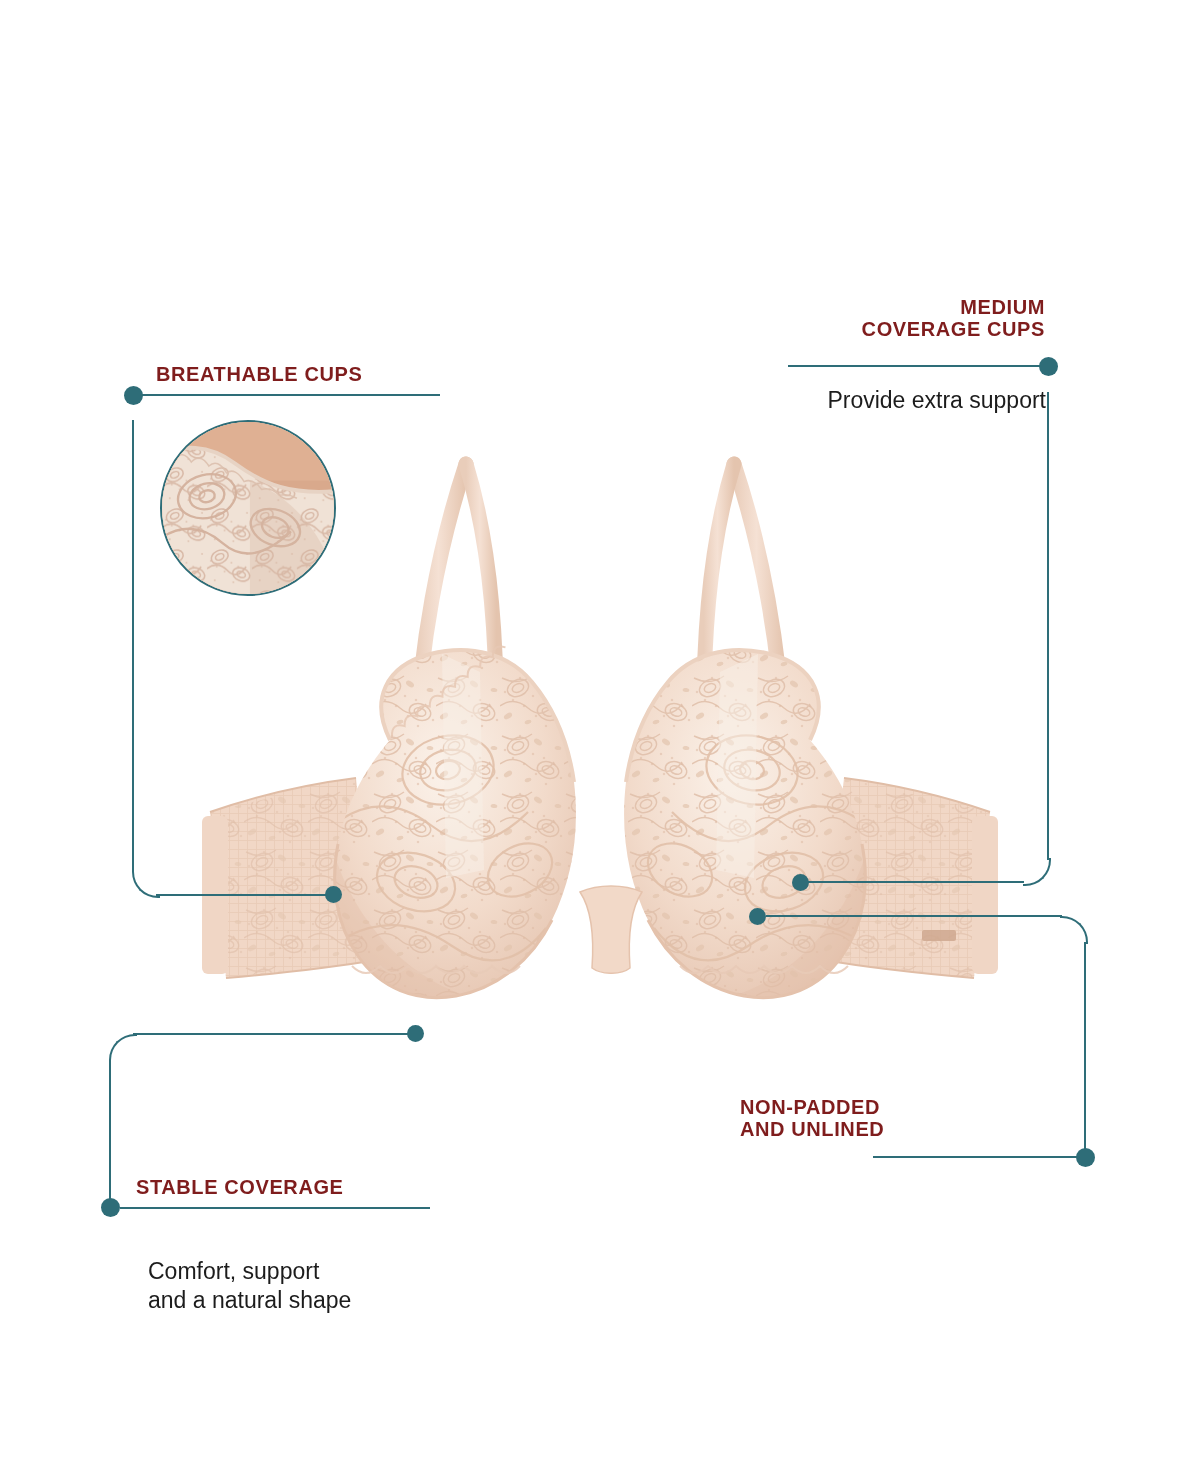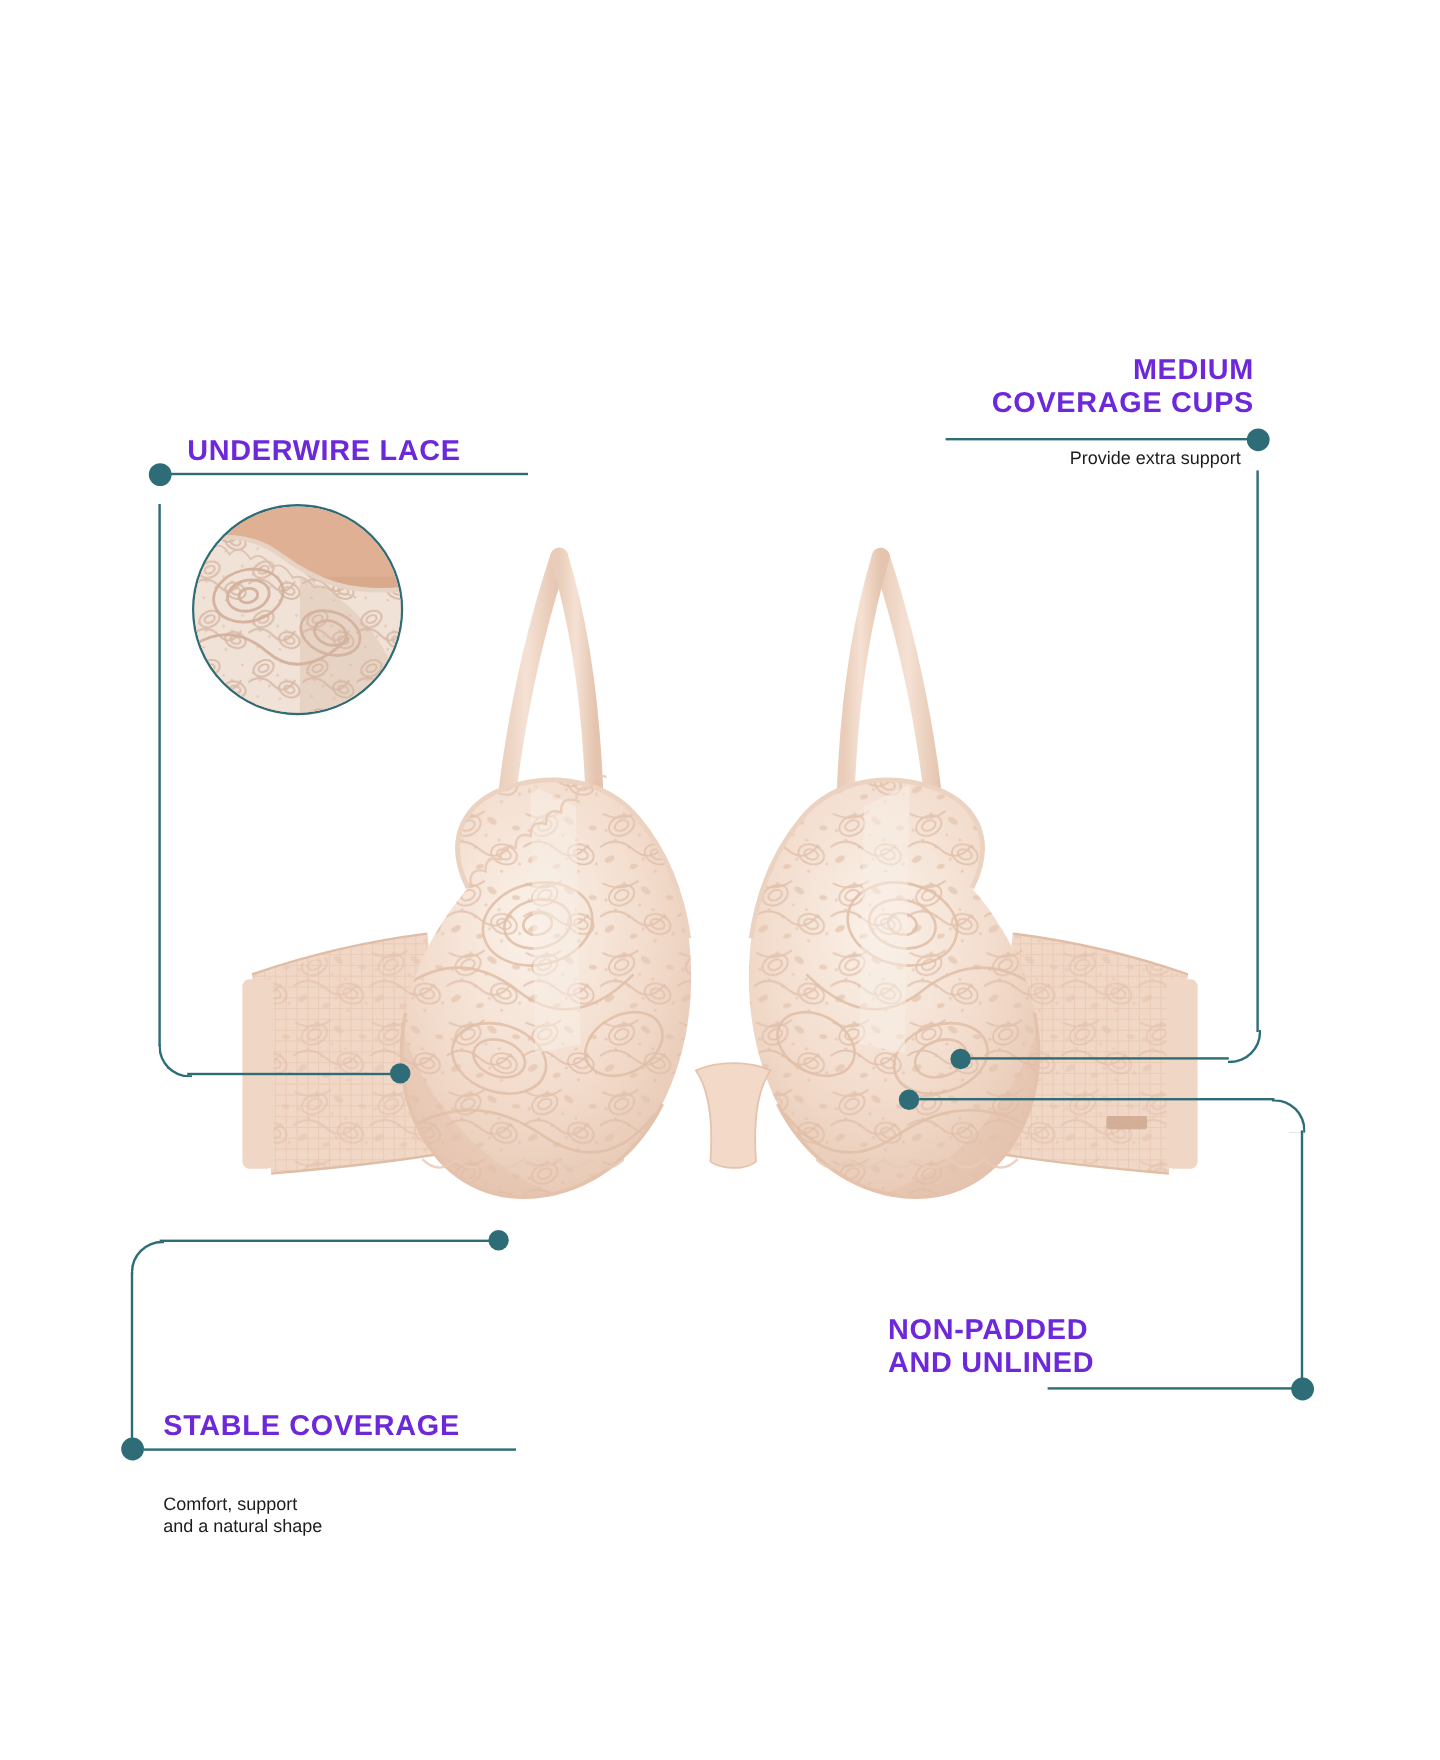--- a/index.html
+++ b/index.html
@@ -17,32 +17,32 @@
     background: #ffffff;
     overflow: hidden;
   }
 
   
   .callout-title {
     position: absolute;
     margin: 0;
     font-family: "Liberation Sans", sans-serif;
     font-weight: bold;
-    font-size: 24px;
+    font-size: 20px;
     letter-spacing: 0.6px;
     line-height: 1.12;
-    color: #6d28d9;
+    color: #7f1d1d;
     white-space: pre-line;
   }
   .callout-sub {
     position: absolute;
-    margin: 0;
+    margin: 12px;
     font-family: "Liberation Sans", sans-serif;
     font-weight: normal;
-    font-size: 15px;
+    font-size: 23px;
     line-height: 1.25;
     color: #1c1c1c;
     white-space: pre-line;
   }
 
   
   .rule {
     position: absolute;
     height: 2px;
     background: #2e6d78;
@@ -329,21 +329,21 @@
 
       <path d="M-10 38 C20 20 50 24 74 42 C104 64 132 76 186 70" fill="none" stroke="#e7d3c4" stroke-width="4"></path>
       <g fill="none" stroke="#dcc0ae" stroke-width="1.6" opacity="0.9">
         <path d="M-6 40 q9 -12 18 -1 q9 -12 18 2 q9 -10 18 4 q9 -8 18 7
                  q9 -6 18 9 q9 -4 18 8 q9 -3 18 6 q9 -2 18 3"></path>
       </g>
     </svg>
   </div>
 
   <div>
-    <div class="callout-title" style="left:156px; top:363px;">UNDERWIRE LACE</div>
+    <div class="callout-title" style="left:156px; top:363px;">BREATHABLE CUPS</div>
     <div class="rule" style="left:138px; top:394px; width:302px;"></div>
     <div class="dot" style="left:124px; top:386px;"></div>
 
     <div class="vline" style="left:132px; top:420px; height:452px;"></div>
     <div class="elbow elbow-bl" style="left:132px; top:870px; width:26px; height:26px;"></div>
     <div class="hline" style="left:156px; top:894px; width:180px;"></div>
     <div class="dot small" style="left:325px; top:886px;"></div>
   </div>
 
   <div>

